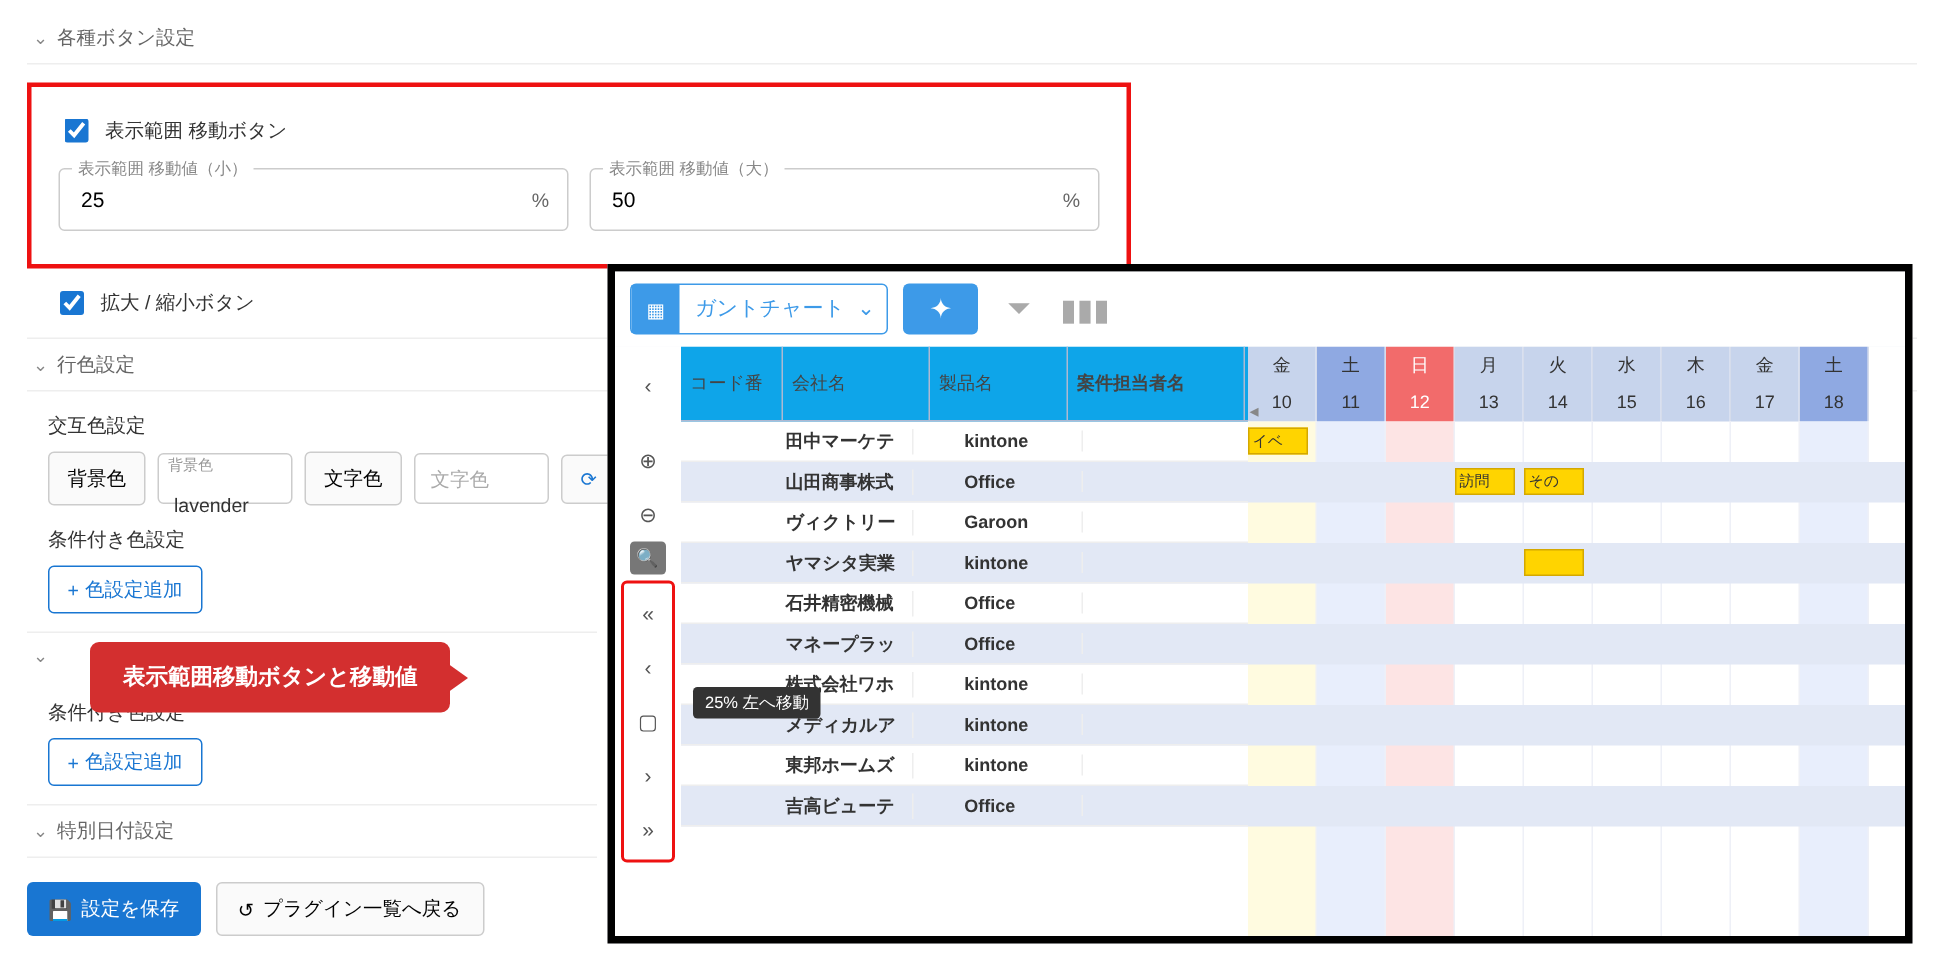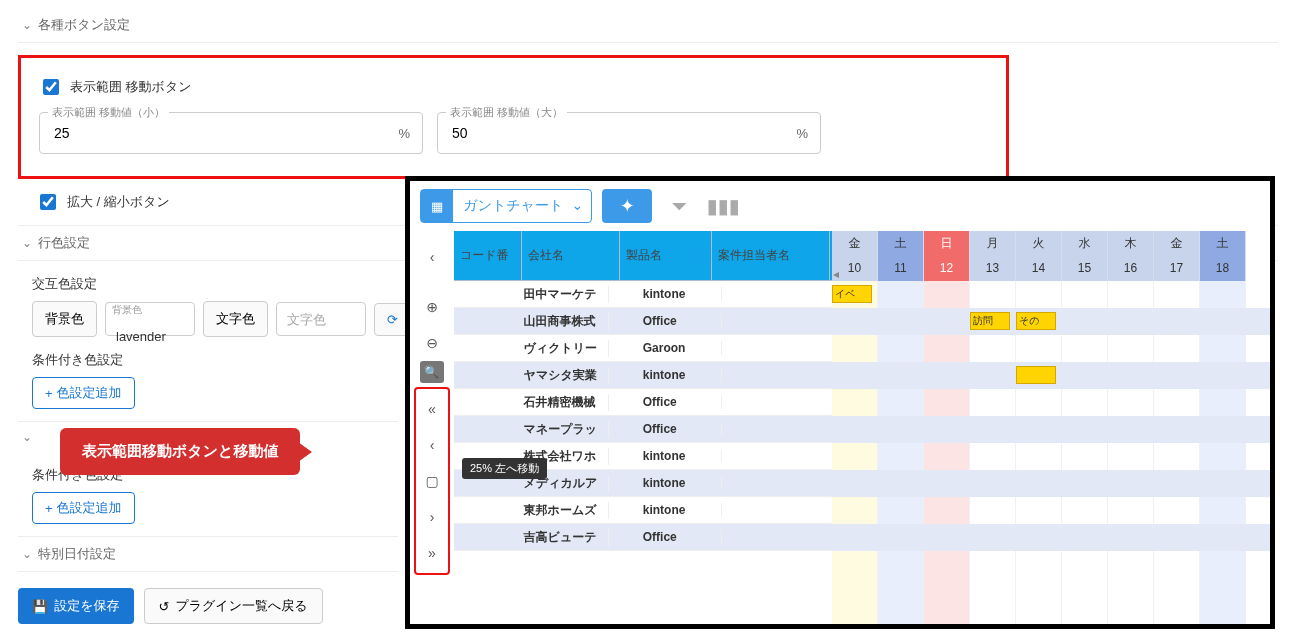--- a/index.html
+++ b/index.html
@@ -4,21 +4,21 @@
 <style>
   * { box-sizing: border-box; font-family: "Hiragino Sans", "Meiryo", sans-serif; }
   body { margin: 0; background: #fff; font-size: 13px; color: #333; }
   .page { position: relative; width: 1302px; height: 642px; overflow: hidden; background: #fff; }
 
   .settings { position: absolute; left: 18px; top: 8px; width: 1260px; }
   .section-header { display: flex; align-items: center; gap: 6px; padding: 8px 4px; color: #666; font-size: 13px; border-bottom: 1px solid #eee; }
   .section-header.border-top { border-top: 1px solid #eee; margin-top: 12px; }
   .chev { color: #888; font-size: 12px; }
 
-  .red-box { border: 3px solid #e11; padding: 18px 18px 22px 18px; margin-top: 12px; width: 991px; background: #fff; }
+  .red-box { border: 3px solid #e11; padding: 18px 18px 22px 18px; margin-top: 12px; width: 736px; background: #fff; }
   .checkbox-row { display: flex; align-items: center; gap: 8px; margin-bottom: 14px; }
   .cb { width: 16px; height: 16px; accent-color: #1976d2; }
   .fields-row { display: flex; gap: 14px; }
   .field-wrap { position: relative; display: flex; align-items: center; border: 1px solid #ccc; border-radius: 4px; width: 384px; height: 42px; padding: 0 12px; }
   .field-label { position: absolute; top: -8px; left: 8px; background: #fff; padding: 0 4px; font-size: 11px; color: #888; }
   .field-input { border: none; outline: none; flex: 1; font-size: 14px; }
   .field-unit { color: #666; font-size: 13px; }
 
   .zoom-check { display: flex; align-items: center; gap: 8px; margin-top: 12px; margin-left: 18px; }
 
@@ -53,21 +53,21 @@
   .nav-group { border: 2px solid #e11; border-radius: 4px; margin-top: 4px; padding: 2px 0; display: flex; flex-direction: column; align-items: center; }
   .tooltip { position: absolute; left: 52px; top: 227px; background: #333; color: #fff; font-size: 11px; padding: 3px 8px; border-radius: 3px; white-space: nowrap; z-index: 20; }
 
   .grid-wrap { flex: 1; display: flex; overflow: hidden; }
   .left-grid { width: 378px; background: #fff; }
   .grid-header { display: flex; background: #0ea5e9; height: 50px; align-items: stretch; border-bottom: 1px solid #aeb9d2; }
   .gh-cell { padding: 16px 6px 6px 6px; border-right: 1px solid #aeb9d2; font-size: 12px; color: #444; overflow: hidden; white-space: nowrap; }
   .gh-cell.c0 { width: 68px; }
   .gh-cell.c1 { width: 98px; }
   .gh-cell.c2 { width: 92px; }
-  .gh-cell.c3 { width: 118px; }
+  .gh-cell.c3 { width: 118px; font-weight: bold; }
   .grid-row { display: flex; height: 27px; align-items: center; border-bottom: 1px solid #eee; font-size: 12px; }
   .grid-row.alt { background: #e2e8f5; }
   .gr-cell { padding: 0 6px; border-right: 1px solid #eee; overflow: hidden; white-space: nowrap; font-weight: bold; }
   .gr-cell.c0 { width: 68px; }
   .gr-cell.c1 { width: 98px; }
   .gr-cell.c2 { width: 92px; margin-left: 28px; }
   .gr-cell.c3 { width: 118px; }
 
   .time-grid { flex: 1; background: #fff; position: relative; }
   .day-header { display: flex; height: 50px; }

